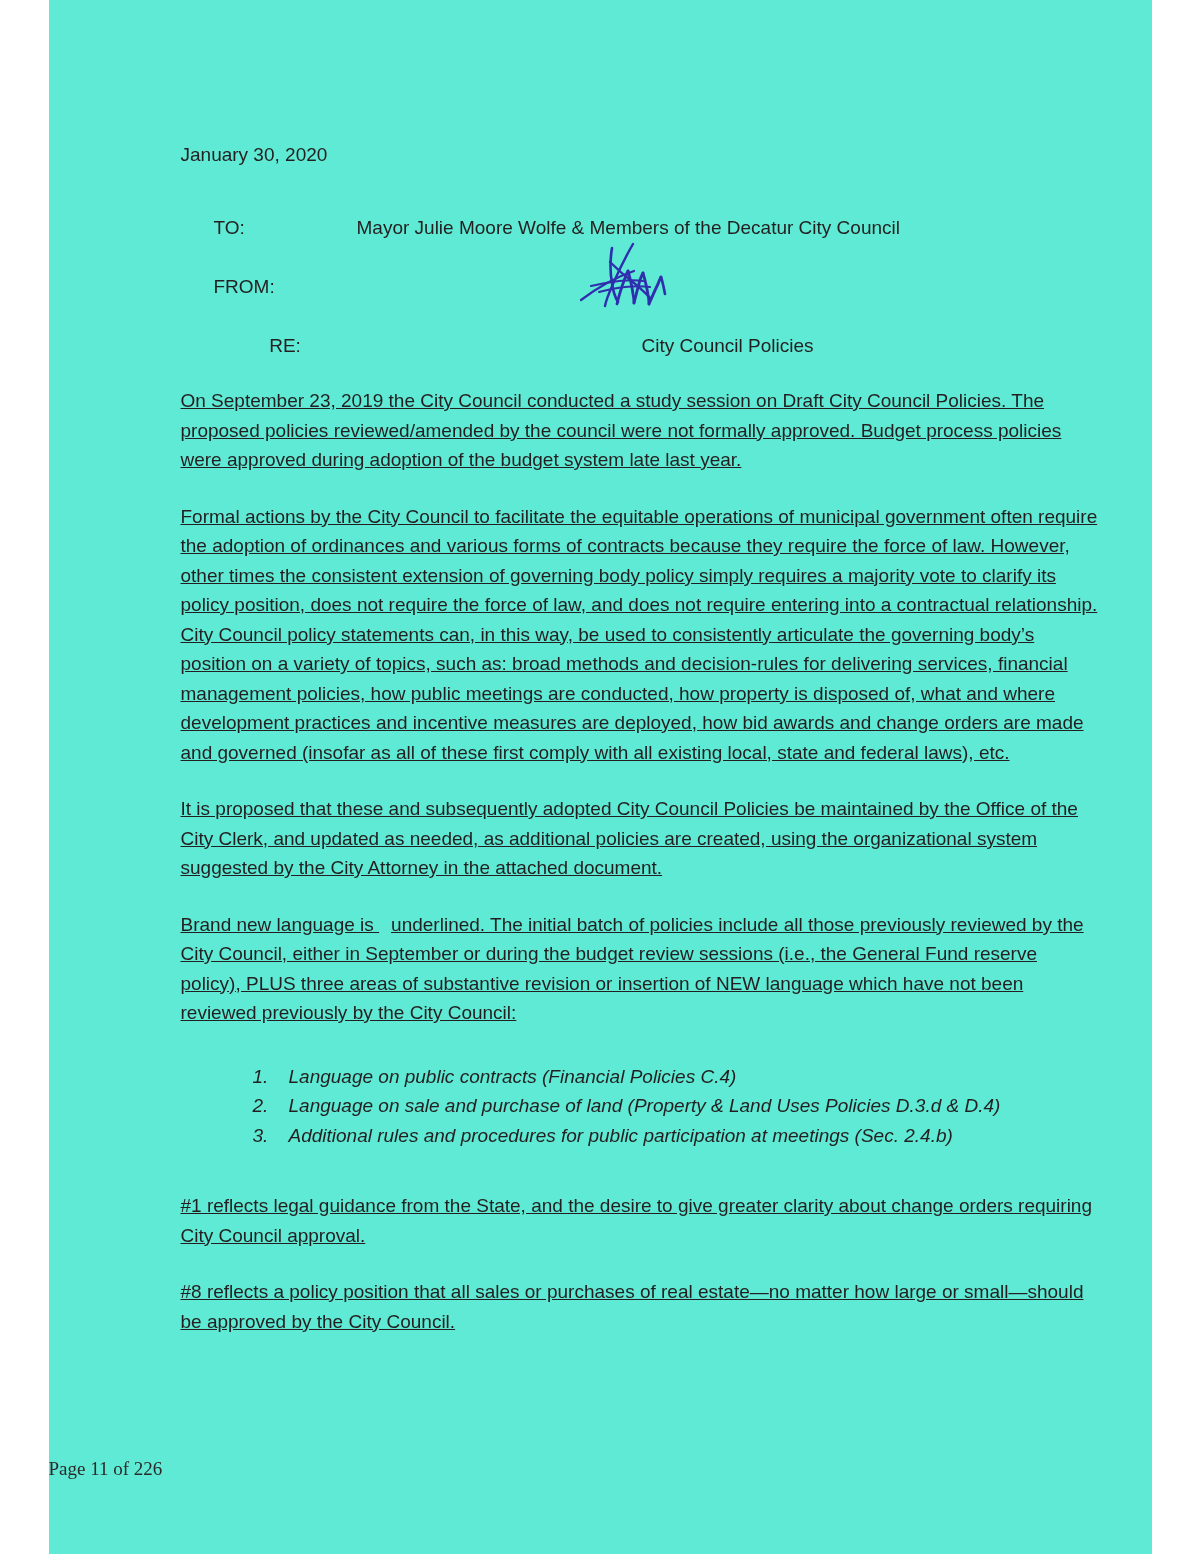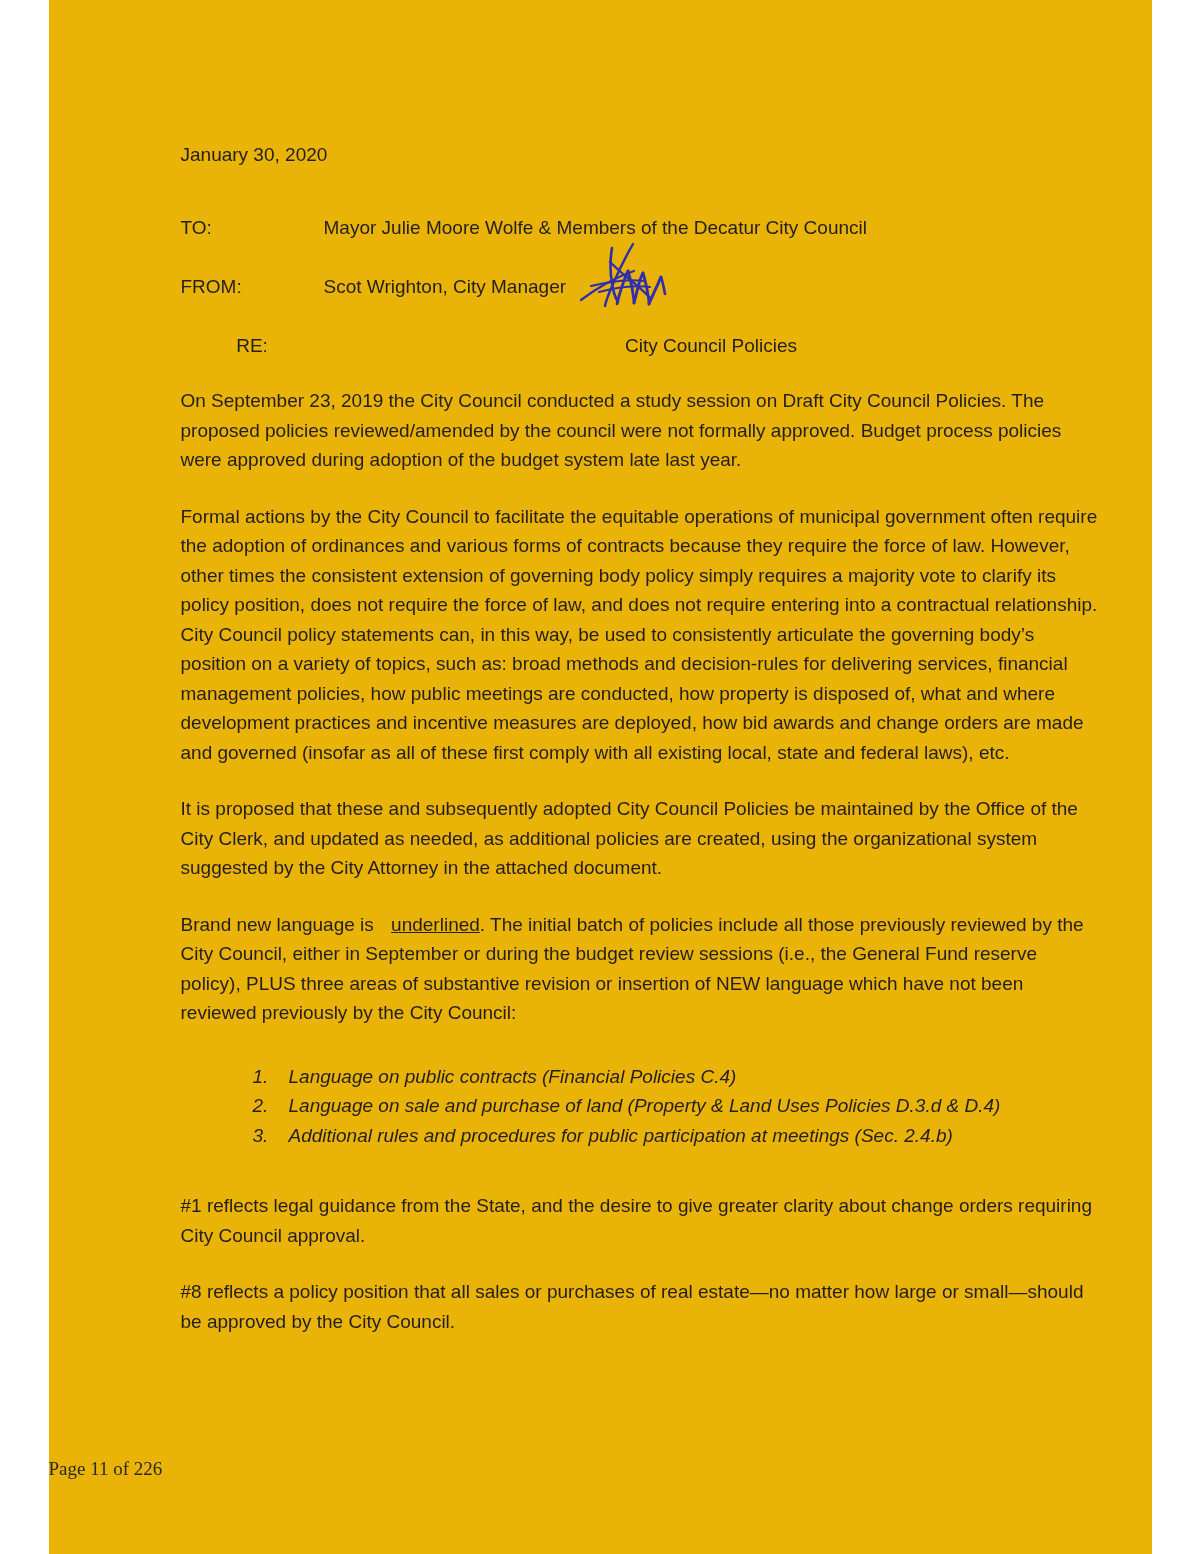--- a/index.html
+++ b/index.html
@@ -4,21 +4,21 @@
 <style>
   html, body {
     margin: 0;
     padding: 0;
     background: #ffffff;
   }
   .page {
     position: relative;
     width: 1103px;
     height: 1554px;
-    background: #eab308;
+    background: #5eead4;
     margin: 0 auto;
     overflow: hidden;
     font-family: "Liberation Sans", sans-serif;
     color: #231f20;
     -webkit-font-smoothing: antialiased;
   }
   .content {
     position: absolute;
     left: 132px;
     top: 140px;
@@ -35,20 +35,21 @@
     display: flex;
     align-items: flex-start;
     font-size: 19px;
     line-height: 29px;
     margin-bottom: 30px;
     position: relative;
   }
   .memo-label {
     width: 143px;
     flex: 0 0 143px;
+    margin-left: 33px;
   }
   .memo-value {
     flex: 1 1 auto;
   }
   .memo-row.from-row { margin-bottom: 30px; }
   .memo-row.re-row   { margin-bottom: 26px; text-align: center; }
 
   
   .signature {
     position: absolute;
@@ -59,20 +60,21 @@
     pointer-events: none;
   }
   .signature svg { display: block; width: 100%; height: 100%; }
 
   
   p.body-para {
     font-size: 19px;
     line-height: 29.5px;
     margin: 0 0 27px 0;
     text-align: left;
+    text-decoration: underline;
   }
   .u { text-decoration: underline; padding-left: 12px; }
 
   
   ol.numbered {
     margin: 0 0 27px 0;
     padding: 0 0 0 0;
     list-style: none;
     counter-reset: item;
     font-style: italic;
@@ -118,21 +120,20 @@
 
     <div class="memo-date">January 30, 2020</div>
 
     <div class="memo-row to-row">
       <span class="memo-label">TO:</span>
       <span class="memo-value">Mayor Julie Moore Wolfe &amp; Members of the Decatur City Council</span>
     </div>
 
     <div class="memo-row from-row">
       <span class="memo-label">FROM:</span>
-      <span class="memo-value">Scot Wrighton, City Manager</span>
 
       <span class="signature">
         <svg viewBox="0 0 92 72" xmlns="http://www.w3.org/2000/svg" fill="none" stroke="#2f2fae" stroke-linecap="round" stroke-linejoin="round">
           <path d="M54 2 C47 14 40 28 34 42 C30 51 27 58 26 64" stroke-width="2.4"></path>
           <path d="M33 6 C31 18 31 30 33 41 C34 49 36 55 39 60" stroke-width="2.6"></path>
           <path d="M31 20 C38 27 47 35 55 41 C62 47 68 52 72 57" stroke-width="2.4"></path>
           <path d="M2 58 C10 52 19 46 28 41 C37 36 46 32 55 29" stroke-width="2.2"></path>
           <path d="M12 44 C20 42 30 40 40 39 C50 38 58 38 64 39" stroke-width="2.2"></path>
           <path d="M38 62 C40 53 43 44 46 36 C47 33 48 31 49 29" stroke-width="2.8"></path>
           <path d="M49 29 C51 36 53 44 54 52 C55 56 55 59 55 61" stroke-width="2.8"></path>

